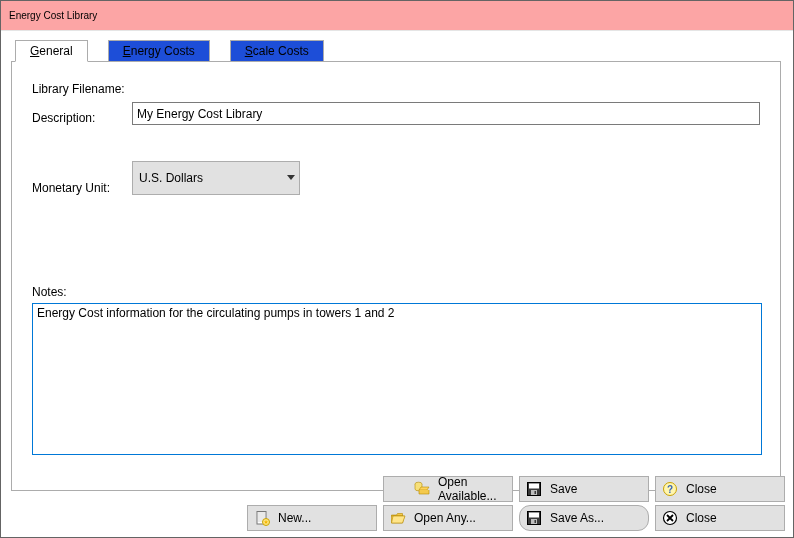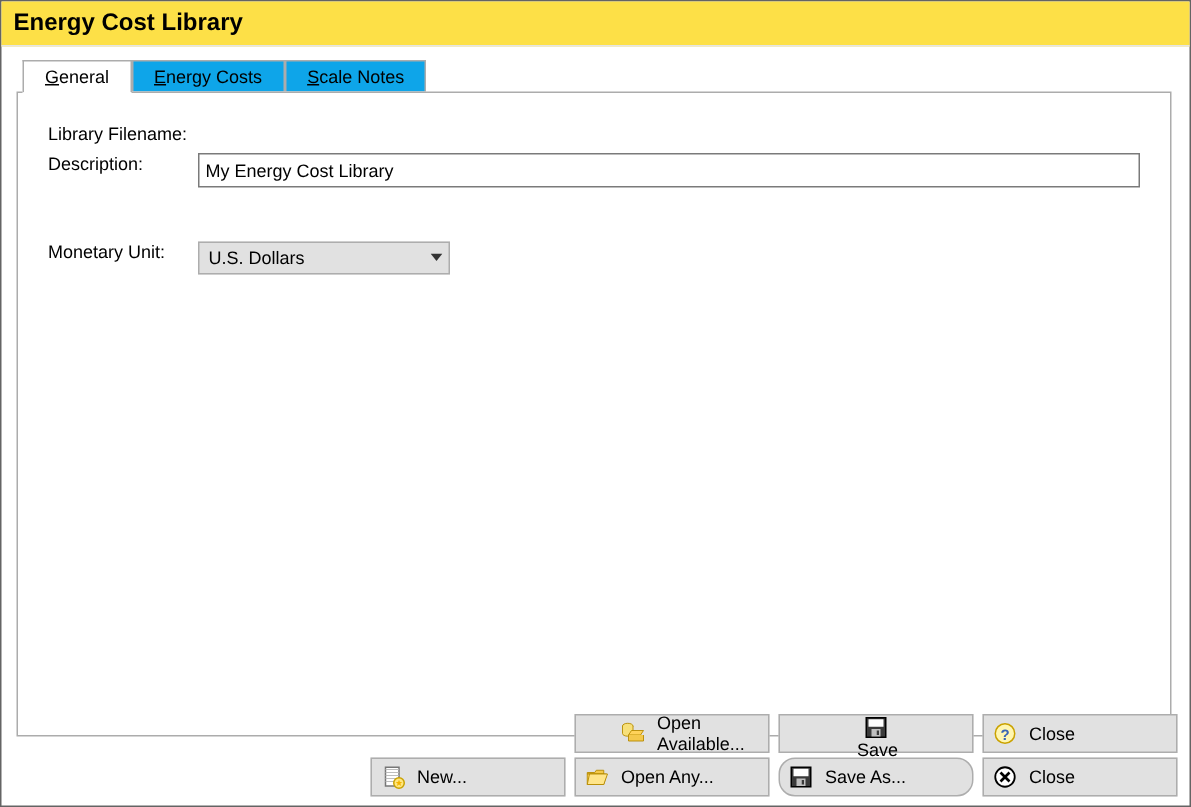--- a/index.html
+++ b/index.html
@@ -22,44 +22,44 @@
     height: 538px;
     border: 1px solid #646464;
     background: #ffffff;
   }
 
   
   .titlebar {
     height: 30px;
     line-height: 30px;
     padding-left: 8px;
-    background: #fde047;
-    font-size: 16px;
+    background: #fca5a5;
+    font-size: 10px;
     color: #000;
     border-bottom: 1px solid #e5e5e5;
-    font-weight: bold;
   }
 
   
   .client {
     padding: 6px 10px 10px 10px;
   }
 
   
   .tab-strip {
     display: flex;
     align-items: flex-end;
     padding-left: 4px;
     position: relative;
     height: 22px;
     margin-top: 2px;
+    gap: 20px;
   }
   .tab {
     border: 1px solid #acacac;
-    background: #0ea5e9;
+    background: #1d4ed8;
     padding: 3px 14px 3px 14px;
     margin-right: 0px;
     position: relative;
     top: 1px;
     cursor: default;
     color: #000;
     font-size: 12px;
   }
   .tab .underline { text-decoration: underline; }
   .tab.active {
@@ -77,41 +77,41 @@
     background: #ffffff;
     width: 770px;
     height: 430px;
     padding: 20px 20px 10px 20px;
     position: relative;
   }
 
   
   .form-row {
     display: flex;
-    align-items: flex-start;
+    align-items: flex-end;
     margin-bottom: 6px;
   }
   .form-row .label {
     width: 100px;
     color: #000;
   }
   .text-input {
     flex: 1;
     height: 23px;
     border: 1px solid #7a7a7a;
     background: #fff;
     padding: 0 4px;
     font: inherit;
   }
 
   .spacer20 { height: 30px; }
 
   .select-wrap {
     width: 168px;
-    height: 22px;
+    height: 34px;
     border: 1px solid #adadad;
     background: #e1e1e1;
     display: flex;
     align-items: center;
     justify-content: space-between;
     padding: 0 4px 0 6px;
     cursor: default;
   }
   .select-wrap .chev {
     display:inline-block;
@@ -162,21 +162,21 @@
     justify-content:center;
   }
   .btn .txt {
     flex: 1;
     text-align: left;
     padding-left: 2px;
   }
 
   
   .btn-open-available { grid-column: 2; grid-row: 1; padding-left: 24px; }
-  .btn-save           { grid-column: 3; grid-row: 1; flex-direction: column; }
+  .btn-save           { grid-column: 3; grid-row: 1; }
   .btn-help           { grid-column: 4; grid-row: 1; }
   .btn-new            { grid-column: 1; grid-row: 2; }
   .btn-open-any       { grid-column: 2; grid-row: 2; }
   .btn-save-as        { grid-column: 3; grid-row: 2; border-radius: 11px; }
   .btn-close          { grid-column: 4; grid-row: 2; }
 
   svg { pointer-events:none; }
 </style>
 </head>
 <body>
@@ -185,21 +185,21 @@
 
   <div class="titlebar">
     <span>Energy Cost Library</span>
   </div>
 
   <div class="client">
 
     <div class="tab-strip">
       <div class="tab active"><span class="underline">G</span><span>eneral</span></div>
       <div class="tab"><span class="underline">E</span><span>nergy Costs</span></div>
-      <div class="tab"><span class="underline">S</span><span>cale Notes</span></div>
+      <div class="tab"><span class="underline">S</span><span>cale Costs</span></div>
     </div>
 
     <div class="tab-page">
 
       <div class="form-row">
         <div class="label">Library Filename:</div>
         <div></div>
       </div>
 
       <div class="form-row">
@@ -214,20 +214,22 @@
         <div class="select-wrap">
           <span>U.S. Dollars</span>
           <span class="chev">
             <svg width="8" height="6" viewBox="0 0 8 6">
                 <path d="M0 0 L8 0 L4 5 Z" fill="#333"></path>
               </svg>
           </span>
         </div>
       </div>
 
+      <div class="notes-label">Notes:</div>
+      <textarea class="notes-area" style="">Energy Cost information for the circulating pumps in towers 1 and 2</textarea>
 
     </div>
 
   </div>
 
   <div class="button-bar">
 
     <button class="btn btn-open-available">
       <span class="ico">
         <svg width="16" height="16" viewBox="0 0 16 16">

